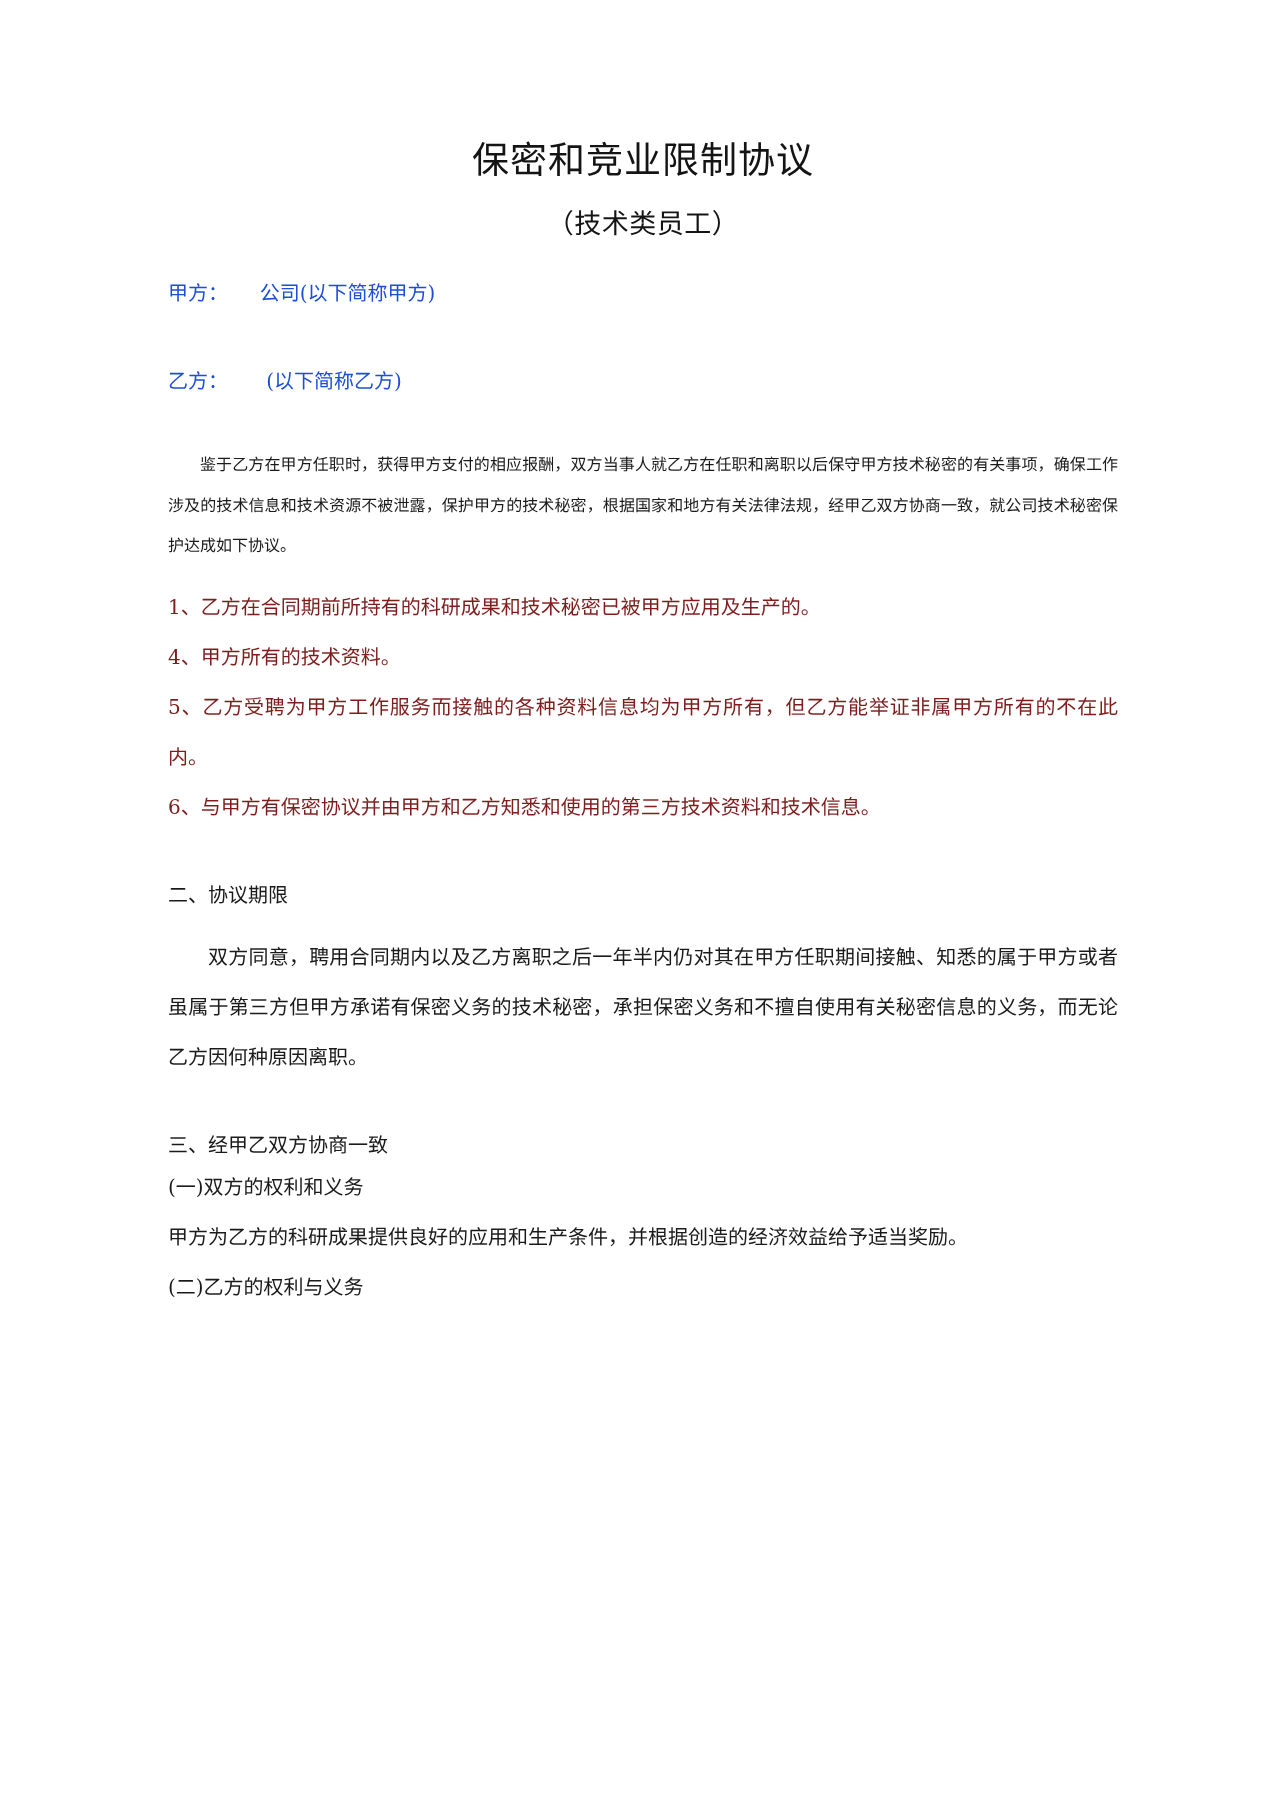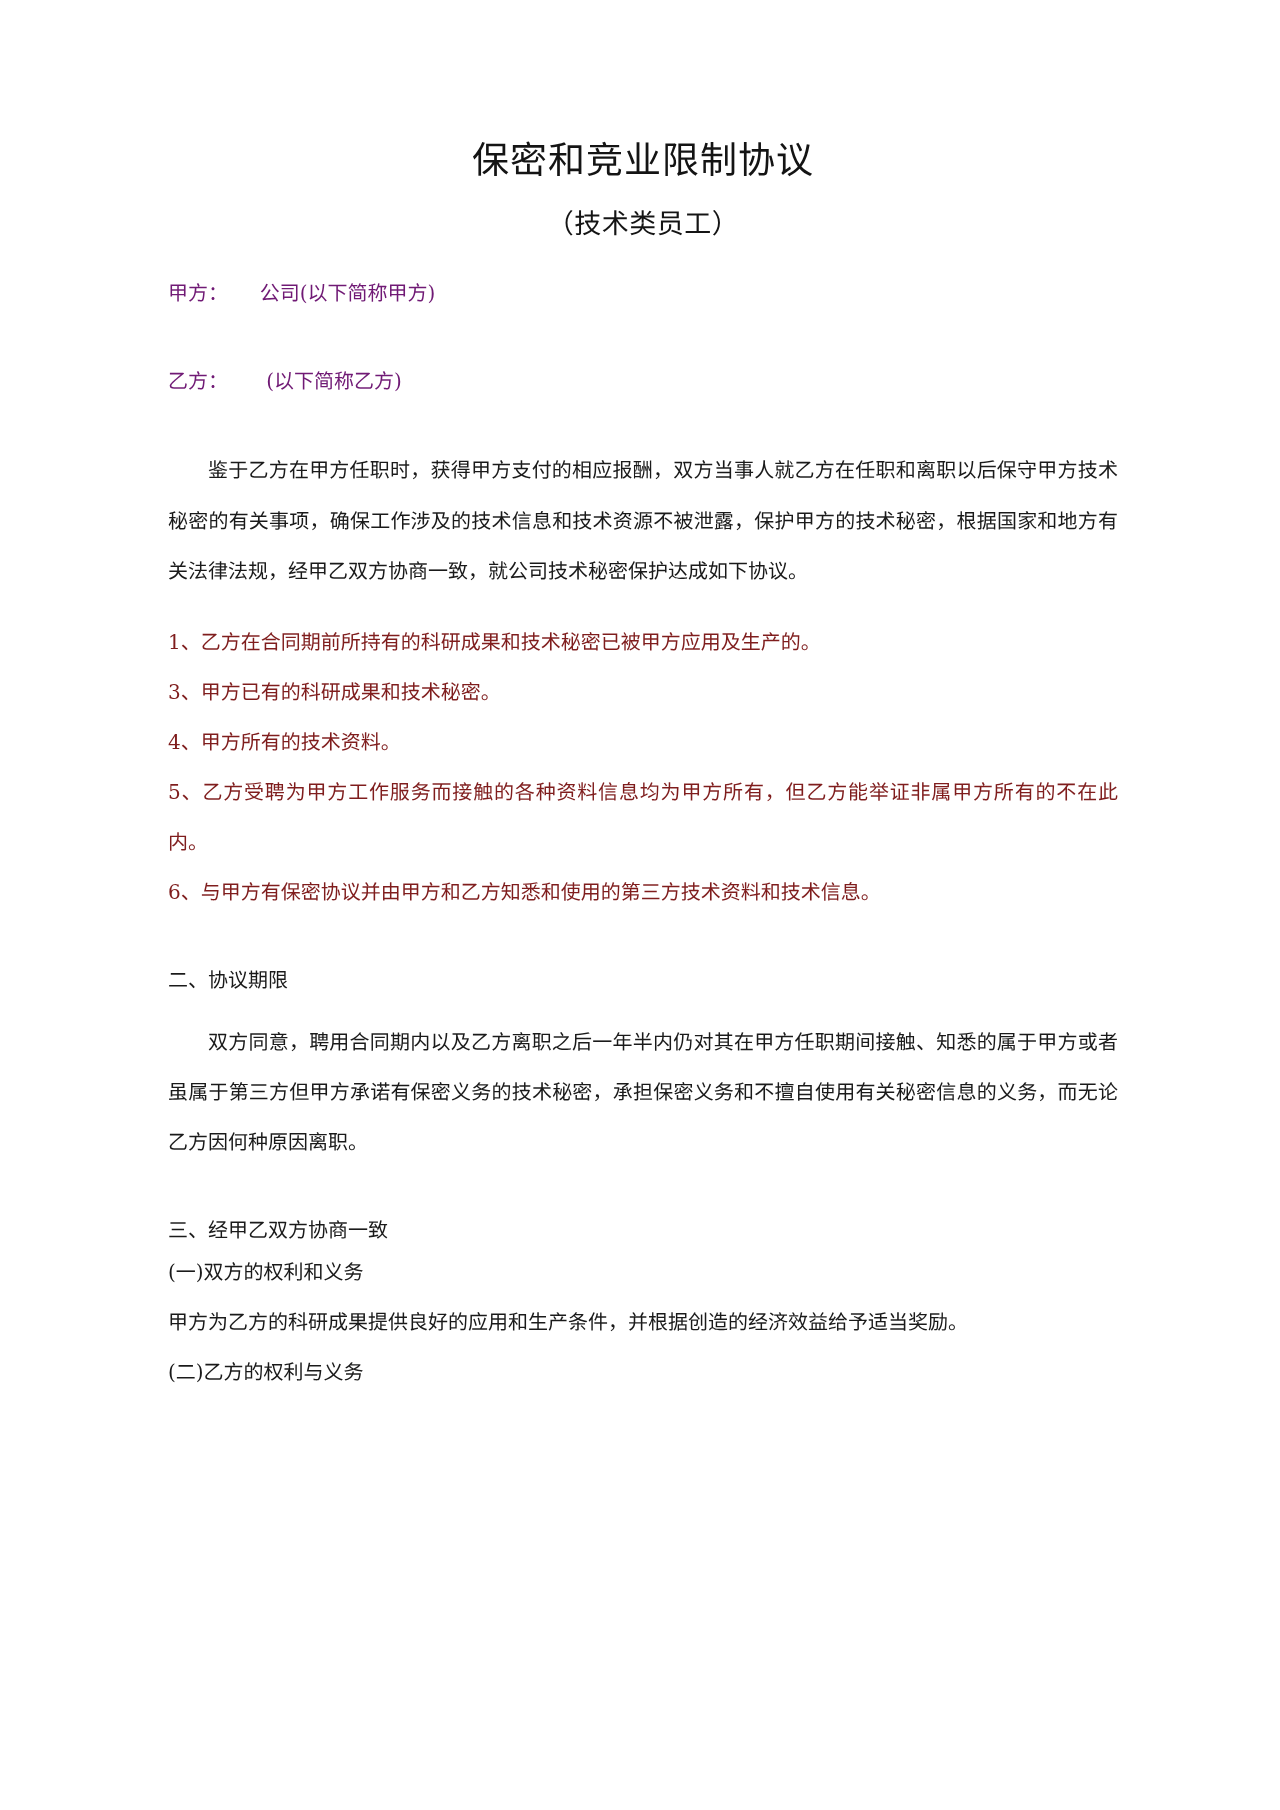--- a/index.html
+++ b/index.html
@@ -43,27 +43,27 @@
     letter-spacing: 0.5px;
     margin: 22px 0 0 0;
     line-height: 1.3;
     color: #141414;
   }
 
   .party-line {
     font-size: 20px;
     line-height: 1.6;
     white-space: pre;
-    color: #701a75;
+    color: #1d4ed8;
   }
   .party-a { margin-top: 36px; }
   .party-b { margin-top: 56px; }
 
   .preamble {
-    font-size: 20px;
+    font-size: 16px;
     line-height: 2.52;
     text-align: justify;
     text-justify: inter-ideograph;
     text-indent: 2em;
     margin-top: 48px;
     color: #1a1a1a;
   }
 
   .section-heading {
     font-size: 20px;
@@ -108,21 +108,20 @@
   <div class="doc-subtitle">（技术类员工）</div>
 
   <div class="party-line party-a">甲方：     公司(以下简称甲方)</div>
 
   <div class="party-line party-b">乙方：      (以下简称乙方)</div>
 
   <p class="preamble">鉴于乙方在甲方任职时，获得甲方支付的相应报酬，双方当事人就乙方在任职和离职以后保守甲方技术秘密的有关事项，确保工作涉及的技术信息和技术资源不被泄露，保护甲方的技术秘密，根据国家和地方有关法律法规，经甲乙双方协商一致，就公司技术秘密保护达成如下协议。</p>
 
 
   <div class="clause">1、乙方在合同期前所持有的科研成果和技术秘密已被甲方应用及生产的。</div>
-  <div class="clause">3、甲方已有的科研成果和技术秘密。</div>
   <div class="clause">4、甲方所有的技术资料。</div>
   <div class="clause">5、乙方受聘为甲方工作服务而接触的各种资料信息均为甲方所有，但乙方能举证非属甲方所有的不在此内。</div>
   <div class="clause">6、与甲方有保密协议并由甲方和乙方知悉和使用的第三方技术资料和技术信息。</div>
 
   <div class="section-heading">二、协议期限</div>
 
   <p class="body-para">双方同意，聘用合同期内以及乙方离职之后一年半内仍对其在甲方任职期间接触、知悉的属于甲方或者虽属于第三方但甲方承诺有保密义务的技术秘密，承担保密义务和不擅自使用有关秘密信息的义务，而无论乙方因何种原因离职。</p>
 
   <div class="section-heading">三、经甲乙双方协商一致</div>
 

